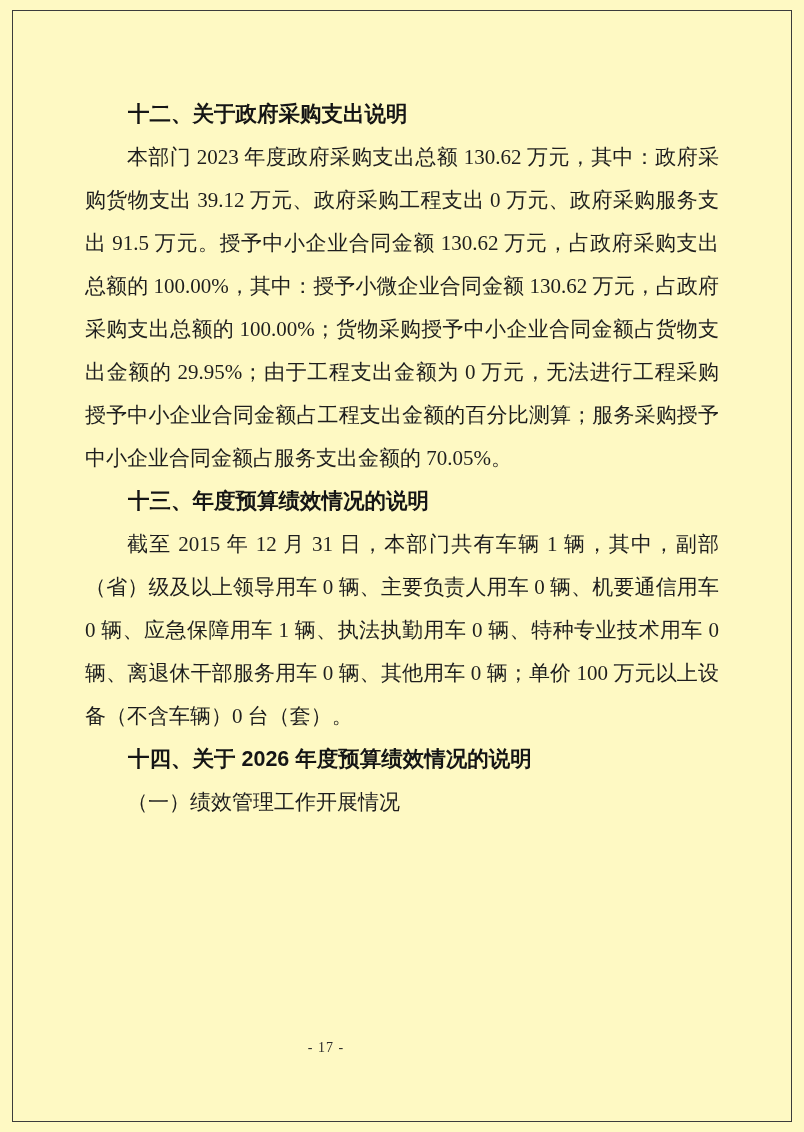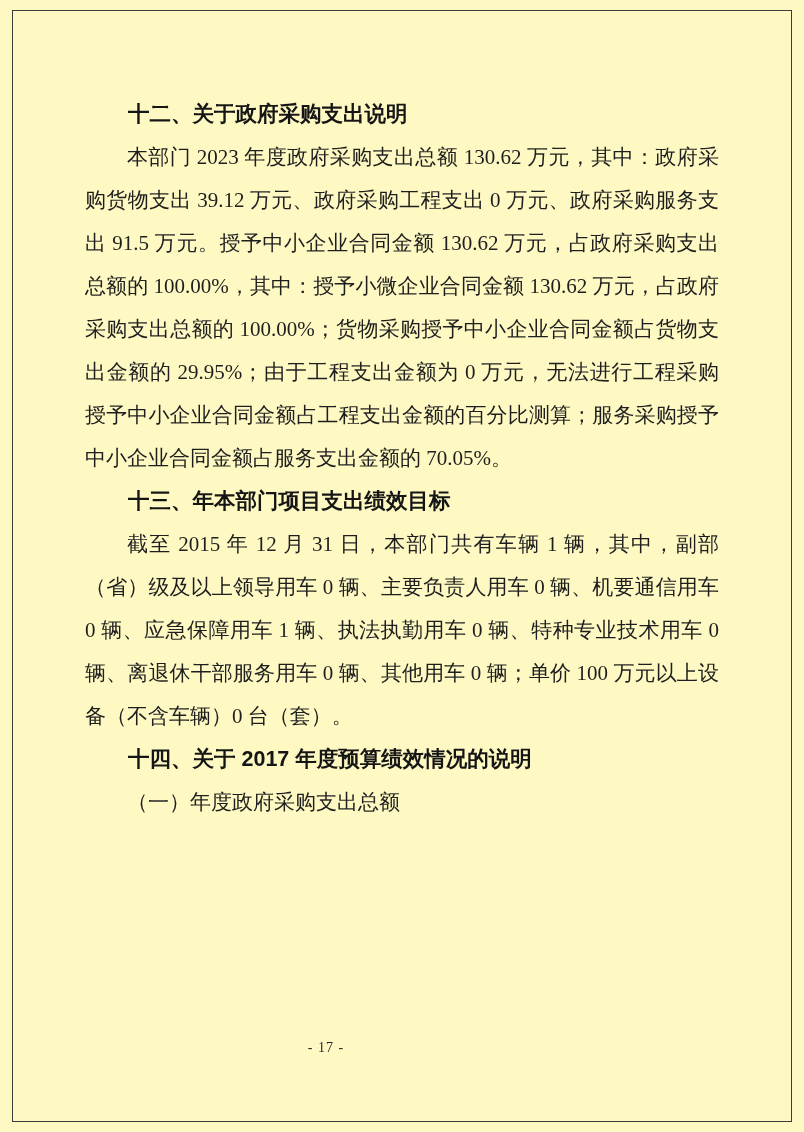--- a/index.html
+++ b/index.html
@@ -62,24 +62,24 @@
 <body>
 
 <div class="page">
   <div class="page-border"></div>
 
   <div class="content">
     <h2>十二、关于政府采购支出说明</h2>
 
     <p>本部门 2023 年度政府采购支出总额 130.62 万元，其中：政府采购货物支出 39.12 万元、政府采购工程支出 0 万元、政府采购服务支出 91.5 万元。授予中小企业合同金额 130.62 万元，占政府采购支出总额的 100.00%，其中：授予小微企业合同金额 130.62 万元，占政府采购支出总额的 100.00%；货物采购授予中小企业合同金额占货物支出金额的 29.95%；由于工程支出金额为 0 万元，无法进行工程采购授予中小企业合同金额占工程支出金额的百分比测算；服务采购授予中小企业合同金额占服务支出金额的 70.05%。</p>
 
-    <h2>十三、年本部门项目支出绩效目标</h2>
+    <h2>十三、年度预算绩效情况的说明</h2>
 
     <p>截至 2015 年 12 月 31 日，本部门共有车辆 1 辆，其中，副部（省）级及以上领导用车 0 辆、主要负责人用车 0 辆、机要通信用车 0 辆、应急保障用车 1 辆、执法执勤用车 0 辆、特种专业技术用车 0 辆、离退休干部服务用车 0 辆、其他用车 0 辆；单价 100 万元以上设备（不含车辆）0 台（套）。</p>
 
-    <h2>十四、关于 2017 年度预算绩效情况的说明</h2>
+    <h2>十四、关于 2026 年度预算绩效情况的说明</h2>
 
-    <p>（一）年度政府采购支出总额</p>
+    <p>（一）绩效管理工作开展情况</p>
 
   </div>
 
   <div class="page-number">- 17 -</div>
 </div>
 
 </body></html>

